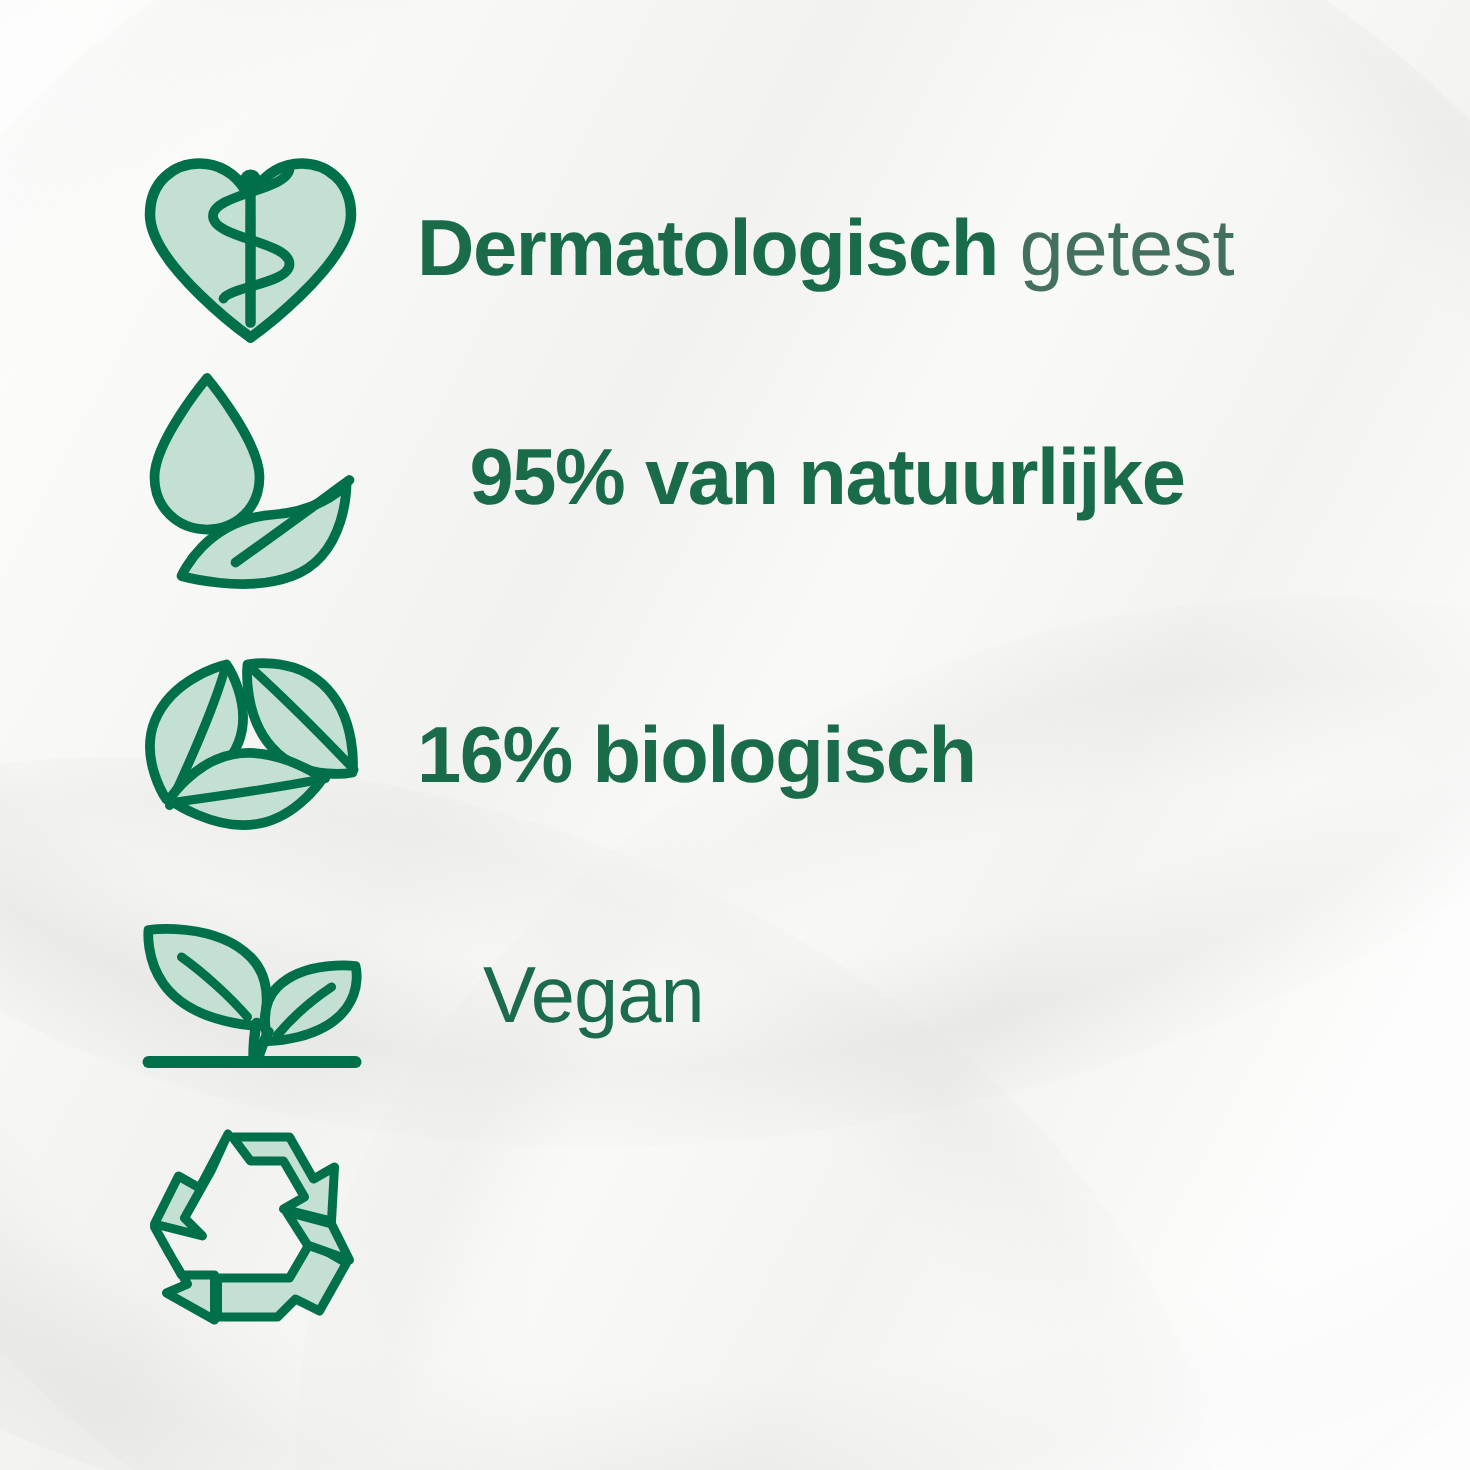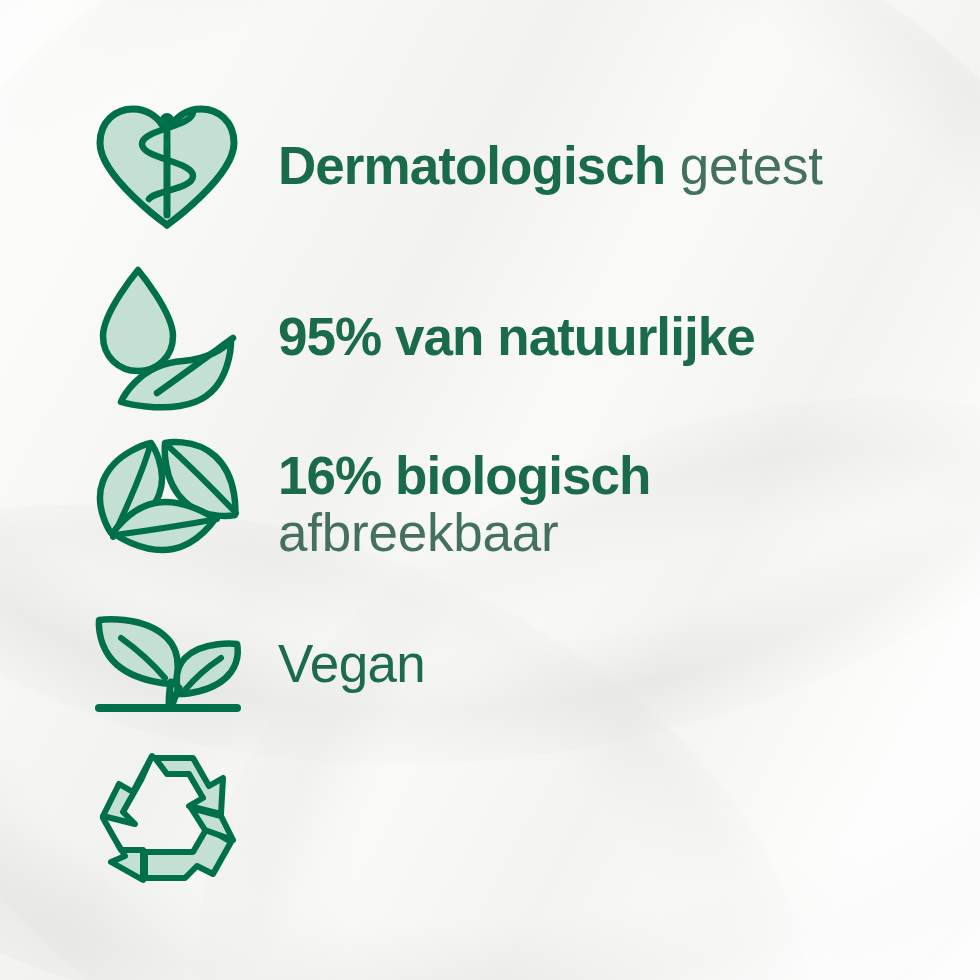--- a/index.html
+++ b/index.html
@@ -101,25 +101,26 @@
     font-weight:400;
     color:#44705f;
     font-size:53px;
     letter-spacing:-0.004em;
   }
   .t-plain {
     font-weight:500;
     color:#1d6b4d;
     font-size:53px;
     letter-spacing:-0.012em;
+    margin-left:44px;
   }
 
   
   #row-0 { top:102px;  height:128px; }
-  #row-1 { top:258px;  height:158px; }
+  #row-1 { top:240px;  height:158px;gap:35px; }
   #row-2 { top:424px;  height:160px; }
   #row-3 { top:600px;  height:128px; }
   #row-4 { top:744px;  height:150px; }
 </style>
 </head>
 <body>
 
 <div id="stage">
 
   <div class="swirl sw1"></div>
@@ -185,23 +186,20 @@
           <g transform="translate(0,-2)">
             <path d="M22 106 C22 106 52 128 82 122 C108 117 124 92 124 92
                      C124 92 94 70 64 76 C38 81 22 106 22 106 Z" fill="#c3e0d2" stroke="#00704a" stroke-width="6.5" stroke-linejoin="round"></path>
             <path d="M24 108 C54 104 94 98 126 92" fill="none" stroke="#00704a" stroke-width="6" stroke-linecap="round"></path>
           </g>
         </svg>
       </div>
       <div class="claim-text">
         <span class="claim-line">
           <span class="t-strong">16% biologisch</span>
-        </span>
-        <span class="claim-line">
-          <span class="t-regular">afbreekbaar</span>
         </span>
       </div>
     </div>
 
     <div class="claim-row" id="row-3">
       <div class="claim-icon">
         <svg width="152" height="104" viewBox="0 0 152 104">
           <path d="M8 8 C8 8 52 2 76 26 C94 44 84 72 84 72
                    C84 72 38 72 18 44 C6 27 8 8 8 8 Z" fill="#c3e0d2" stroke="#00704a" stroke-width="6.5" stroke-linejoin="round"></path>
           <path d="M30 26 C44 36 62 52 74 66" fill="none" stroke="#00704a" stroke-width="6" stroke-linecap="round"></path>

